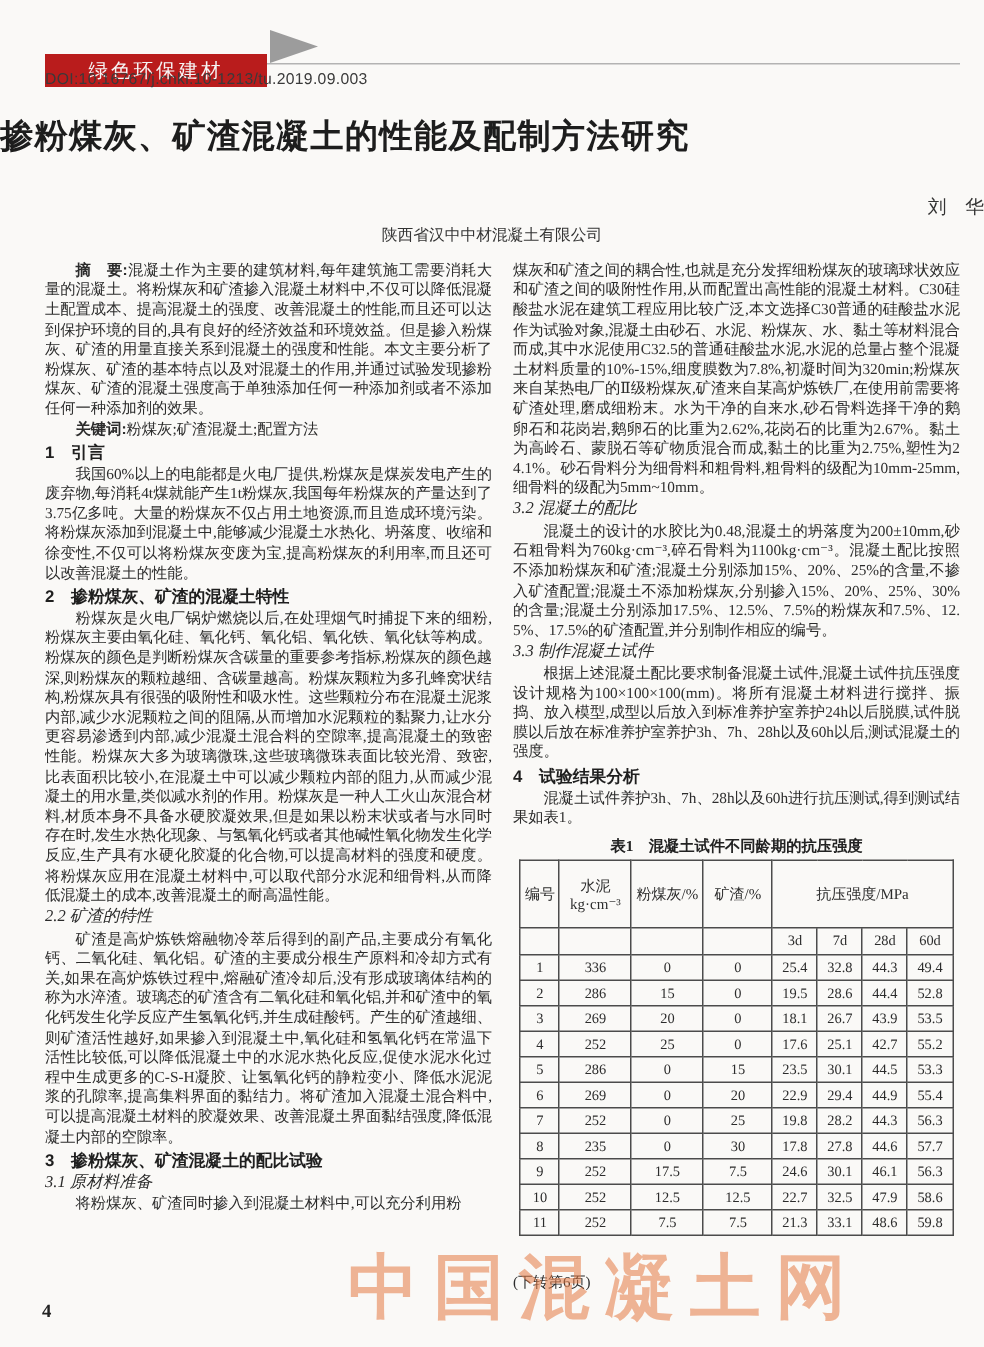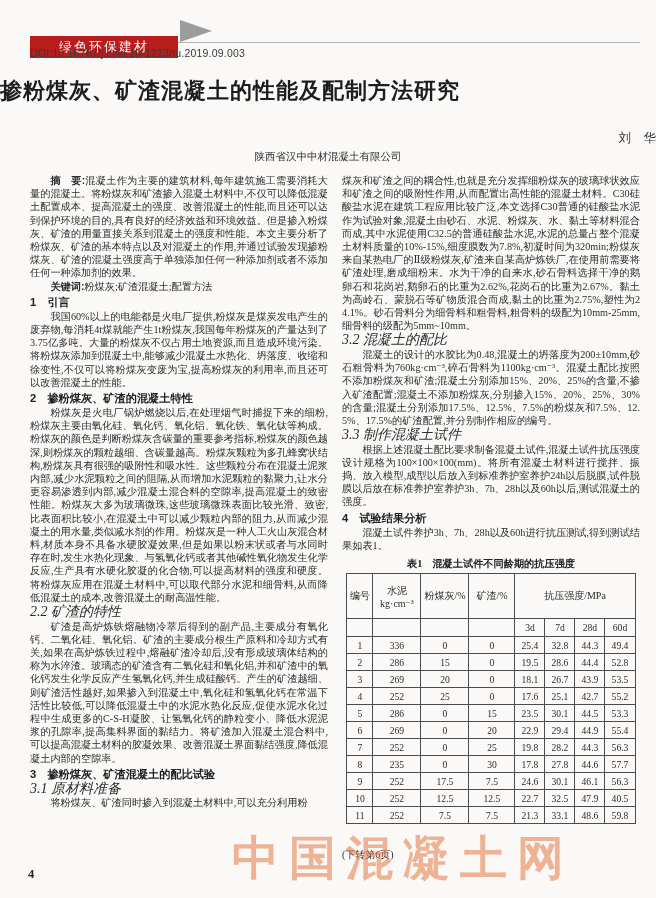--- a/index.html
+++ b/index.html
@@ -37,21 +37,21 @@
   
   .columns { position:absolute; top:174px; left:30px; right:16px; bottom:26px; display:flex; gap:14px; }
   .col { width:298px; overflow:hidden; }
 
   .para { font-size:10.2px; line-height:13.2px; text-align:justify; margin:0; word-break:break-all; color:#2c2c2c; }
   .p-indent { text-indent:2em; }
   .h1 {
     font-family:"Liberation Sans","DejaVu Sans",sans-serif;
     font-weight:bold; font-size:11.2px; line-height:14px; margin:2px 0 1px 0; color:#1f1f1f;
   }
-  .h2 { font-style:italic; font-size:14px; line-height:13.5px; margin:1px 0; color:#2c2c2c; }
+  .h2 { font-style:italic; font-size:11px; line-height:13.5px; margin:1px 0; color:#2c2c2c; }
   .lbl { font-family:"Liberation Sans","DejaVu Sans",sans-serif; font-weight:bold; font-style:normal; }
 
   
   .tbl-caption { text-align:center; font-size:10.2px; font-weight:bold; margin:5px 0 2px 0; color:#222; }
   table.data { border-collapse:collapse; margin:2px auto 0 auto; width:288px; table-layout:fixed; }
   table.data th, table.data td {
     border:1px solid #4c4c4c; text-align:center; vertical-align:middle;
     font-size:9.6px; font-weight:normal; padding:0; color:#2c2c2c;
     overflow:hidden; white-space:nowrap;
   }
@@ -229,21 +229,21 @@
               <td>56.3</td>
             </tr>
             <tr>
               <td>10</td>
               <td>252</td>
               <td>12.5</td>
               <td>12.5</td>
               <td>22.7</td>
               <td>32.5</td>
               <td>47.9</td>
-              <td>40.5</td>
+              <td>58.6</td>
             </tr>
             <tr>
               <td>11</td>
               <td>252</td>
               <td>7.5</td>
               <td>7.5</td>
               <td>21.3</td>
               <td>33.1</td>
               <td>48.6</td>
               <td>59.8</td>

